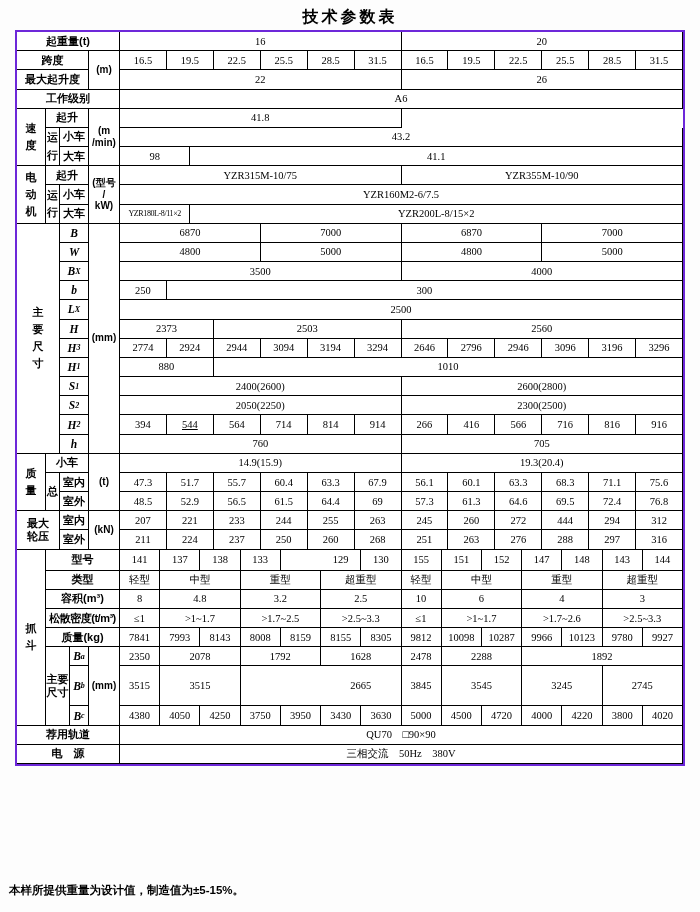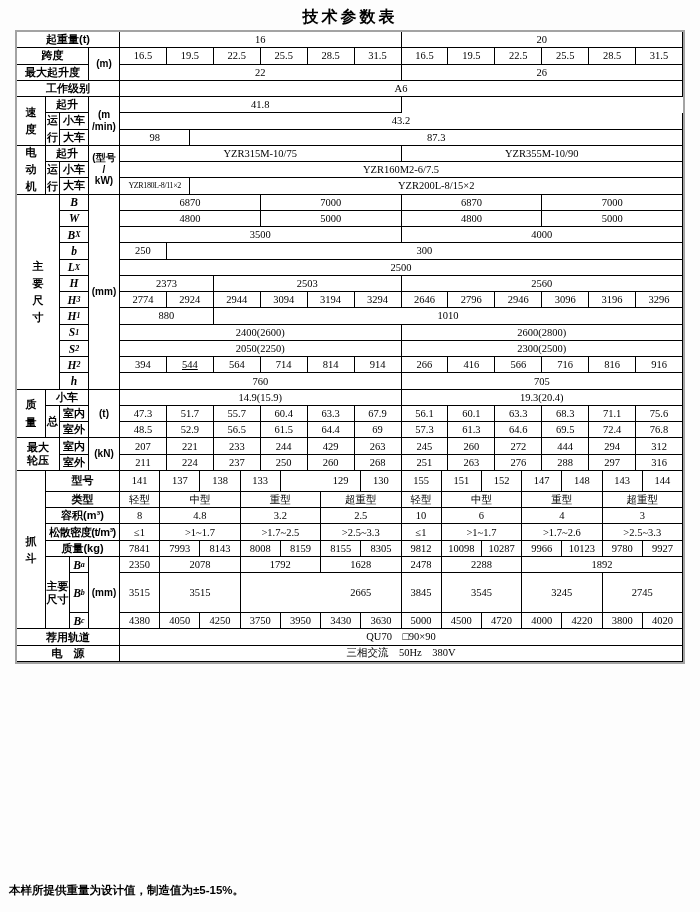--- a/index.html
+++ b/index.html
@@ -1,23 +1,23 @@
 <!DOCTYPE html>
 <html><head>
 <meta charset="utf-8">
 <style>
   html,body{margin:0;padding:0;background:#fdfdfd;}
   body{width:700px;height:912px;position:relative;font-family:"Liberation Sans",sans-serif;color:#000;}
   .title{position:absolute;top:7px;left:0;width:700px;text-align:center;font-size:16px;font-weight:700;letter-spacing:3px;}
   .grid{
-    position:absolute;left:15px;top:30px;width:670px;height:634px;
+    position:absolute;left:15px;top:30px;width:670px;height:736px;
     display:grid;
     grid-template-columns:29px 14px 10px 19px 31px repeat(168, minmax(0,1fr));
     grid-template-rows:repeat(37, 1fr);
-    border:2px solid #a3a3a3;
+    border:2px solid #6d28d9;
     background:#fff;
     box-sizing:border-box;
   }
   .cell{
     border-right:1px solid #000;border-bottom:1px solid #000;
     display:flex;align-items:center;justify-content:center;text-align:center;
     overflow:hidden;white-space:nowrap;box-sizing:border-box;
   }
   .lbl{font-weight:700;font-size:11px;font-family:"Liberation Sans",sans-serif;}
   .val{font-family:"Liberation Serif",serif;font-size:10.5px;}
@@ -181,21 +181,21 @@
     <div class="cell val" style="grid-area: 2 / 118 / auto / span 14;">22.5</div>
     <div class="cell val" style="grid-area: 2 / 132 / auto / span 14;">25.5</div>
     <div class="cell val" style="grid-area: 2 / 146 / auto / span 14;">28.5</div>
     <div class="cell val" style="grid-area: 2 / 160 / auto / span 14;">31.5</div>
     <div class="cell val" style="grid-area: 3 / 6 / auto / span 84;">22</div>
     <div class="cell val" style="grid-area: 3 / 90 / auto / span 84;">26</div>
     <div class="cell val" style="grid-area: 4 / 6 / auto / span 168;">A6</div>
     <div class="cell val" style="grid-area: 5 / 6 / auto / span 84;">41.8</div>
     <div class="cell val" style="grid-area: 6 / 6 / auto / span 168;">43.2</div>
     <div class="cell val" style="grid-area: 7 / 6 / auto / span 21;">98</div>
-    <div class="cell val" style="grid-area: 7 / 27 / auto / span 147;">87.3</div>
+    <div class="cell val" style="grid-area: 7 / 27 / auto / span 147;">41.1</div>
     <div class="cell val" style="grid-area: 8 / 6 / auto / span 84;">YZR315M-10/75</div>
     <div class="cell val" style="grid-area: 8 / 90 / auto / span 84;">YZR355M-10/90</div>
     <div class="cell val" style="grid-area: 9 / 6 / auto / span 168;">YZR160M2-6/7.5</div>
     <div class="cell val s" style="grid-area: 10 / 6 / auto / span 21;">YZR180L-8/11×2</div>
     <div class="cell val" style="grid-area: 10 / 27 / auto / span 147;">YZR200L-8/15×2</div>
     <div class="cell val" style="grid-area: 11 / 6 / auto / span 42;">6870</div>
     <div class="cell val" style="grid-area: 11 / 48 / auto / span 42;">7000</div>
     <div class="cell val" style="grid-area: 11 / 90 / auto / span 42;">6870</div>
     <div class="cell val" style="grid-area: 11 / 132 / auto / span 42;">7000</div>
     <div class="cell val" style="grid-area: 12 / 6 / auto / span 42;">4800</div>
@@ -265,21 +265,21 @@
     <div class="cell val" style="grid-area: 25 / 90 / auto / span 14;">57.3</div>
     <div class="cell val" style="grid-area: 25 / 104 / auto / span 14;">61.3</div>
     <div class="cell val" style="grid-area: 25 / 118 / auto / span 14;">64.6</div>
     <div class="cell val" style="grid-area: 25 / 132 / auto / span 14;">69.5</div>
     <div class="cell val" style="grid-area: 25 / 146 / auto / span 14;">72.4</div>
     <div class="cell val" style="grid-area: 25 / 160 / auto / span 14;">76.8</div>
     <div class="cell val" style="grid-area: 26 / 6 / auto / span 14;">207</div>
     <div class="cell val" style="grid-area: 26 / 20 / auto / span 14;">221</div>
     <div class="cell val" style="grid-area: 26 / 34 / auto / span 14;">233</div>
     <div class="cell val" style="grid-area: 26 / 48 / auto / span 14;">244</div>
-    <div class="cell val" style="grid-area: 26 / 62 / auto / span 14;">429</div>
+    <div class="cell val" style="grid-area: 26 / 62 / auto / span 14;">255</div>
     <div class="cell val" style="grid-area: 26 / 76 / auto / span 14;">263</div>
     <div class="cell val" style="grid-area: 26 / 90 / auto / span 14;">245</div>
     <div class="cell val" style="grid-area: 26 / 104 / auto / span 14;">260</div>
     <div class="cell val" style="grid-area: 26 / 118 / auto / span 14;">272</div>
     <div class="cell val" style="grid-area: 26 / 132 / auto / span 14;">444</div>
     <div class="cell val" style="grid-area: 26 / 146 / auto / span 14;">294</div>
     <div class="cell val" style="grid-area: 26 / 160 / auto / span 14;">312</div>
     <div class="cell val" style="grid-area: 27 / 6 / auto / span 14;">211</div>
     <div class="cell val" style="grid-area: 27 / 20 / auto / span 14;">224</div>
     <div class="cell val" style="grid-area: 27 / 34 / auto / span 14;">237</div>

